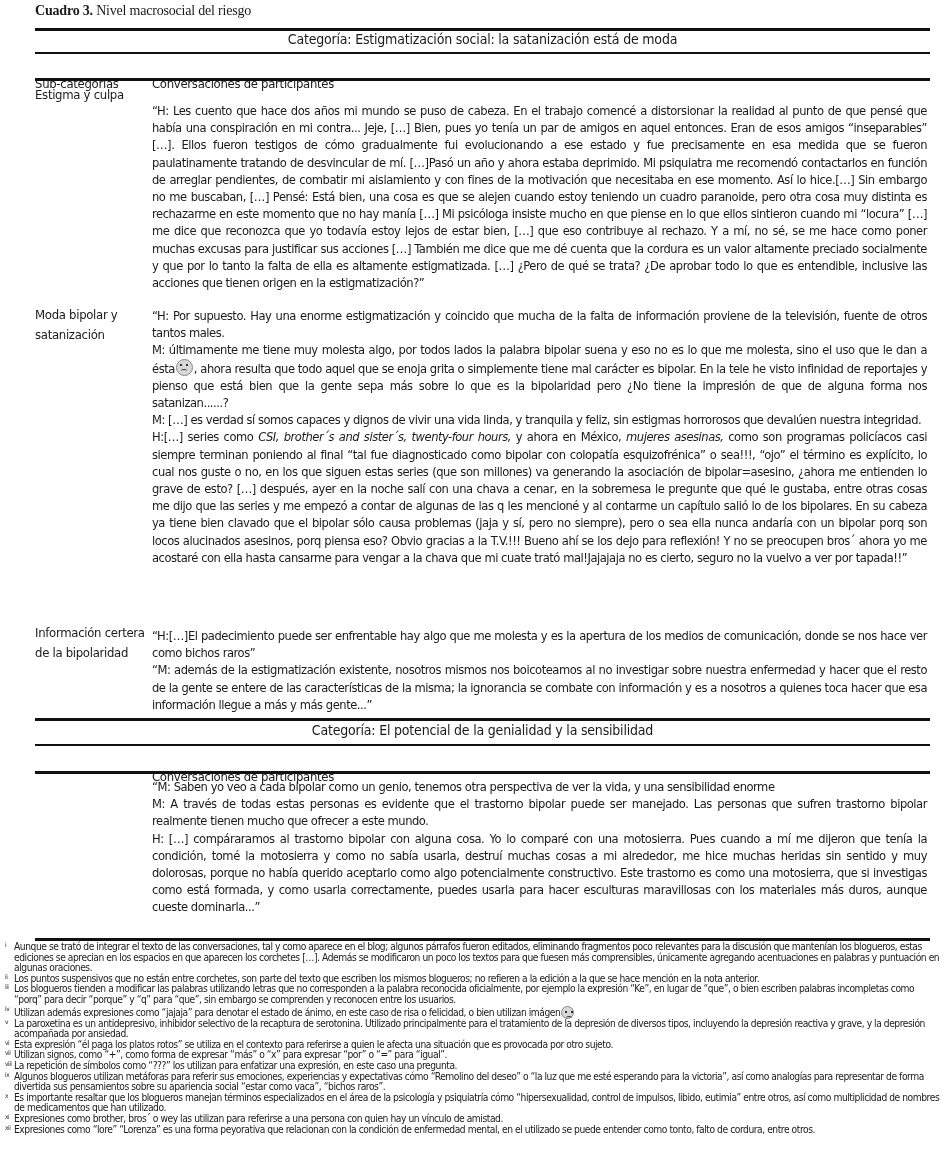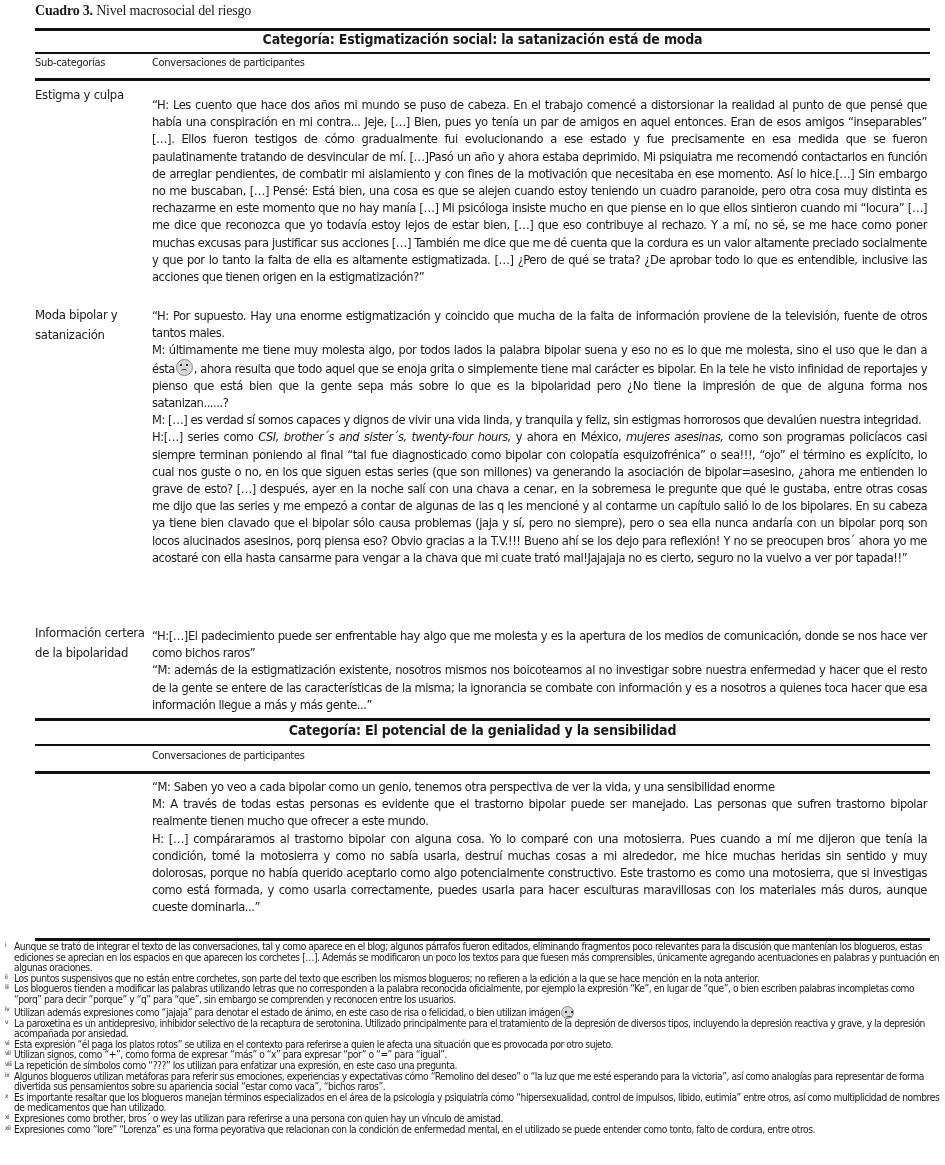--- a/index.html
+++ b/index.html
@@ -3,22 +3,22 @@
 <meta charset="utf-8">
 <style>
   html, body { margin: 0; padding: 0; background: #ffffff; }
   body { width: 945px; height: 1165px; position: relative; overflow: hidden;
          font-family: "DejaVu Sans Condensed", "Liberation Sans Narrow", "Liberation Sans", sans-serif; color: #1a1a1a; }
   .caption { position: absolute; left: 35px; top: 3px; font-size: 14px; letter-spacing: -0.2px; font-family: Liberation Serif, serif; }
   .caption b { font-weight: bold; }
   .rule { position: absolute; left: 35px; width: 895px; background: #111; }
   .thick { height: 3px; }
   .thin { height: 1.5px; }
-  .cat { position: absolute; left: 35px; width: 895px; text-align: center; font-weight: bold; font-size: 14px; letter-spacing: -0.2px; }
-  .hdr { position: absolute; font-size: 11px; letter-spacing: -0.3px; }
+  .cat { position: absolute; left: 35px; width: 895px; text-align: center; font-weight: normal; font-size: 14px; letter-spacing: -0.2px; }
+  .hdr { position: absolute; font-size: 13px; letter-spacing: -0.3px; margin-top: 20px; }
   .sub { position: absolute; left: 35px; width: 110px; font-size: 13px; line-height: 20px; letter-spacing: -0.3px; }
   .conv { position: absolute; left: 152px; width: 775px; font-size: 12.8px; line-height: 17.2px; letter-spacing: -0.45px; text-align: justify; }
   .conv p { margin: 0; }
   .conv i { font-style: italic; }
   .emoji { display: inline-block; width: 15px; height: 15px; border-radius: 50%; background: #d8d8d8; border: 1px solid #888;
            vertical-align: -3px; position: relative; margin: 0 1px; }
   .emoji::before { content: ""; position: absolute; left: 3px; top: 4px; width: 2px; height: 2px; background: #333; box-shadow: 6px 0 0 #333; }
   .emoji::after { content: ""; position: absolute; left: 4px; top: 9px; width: 6px; height: 3px; border-top: 1px solid #333; border-radius: 50% 50% 0 0; }
   .notes { position: absolute; left: 5px; top: 942px; width: 935px; font-size: 10.2px; line-height: 10.6px; letter-spacing: -0.45px; }
   .note { position: relative; padding-left: 9px; margin: 0; }
@@ -32,21 +32,21 @@
 </div>
 
 <div class="rule thick" style="top:28px"></div>
 <div class="cat" style="top:31px">Categoría: Estigmatización social: la satanización está de moda</div>
 <div class="rule thin" style="top:52px"></div>
 <div class="hdr" style="left:35px; top:56px">Sub-categorías</div>
 <div class="hdr" style="left:152px; top:56px">Conversaciones de participantes</div>
 <div class="rule thick" style="top:78px"></div>
 
 <div class="sub" style="top:85px">Estigma y culpa</div>
-<div class="conv" style="top:96px">
+<div class="conv" style="top:102px">
   <p>“H: Les cuento que hace dos años mi mundo se puso de cabeza. En el trabajo comencé a distorsionar la realidad al punto de que pensé que había una conspiración en mi contra... Jeje, […] Bien, pues yo tenía un par de amigos en aquel entonces. Eran de esos amigos “inseparables” […]. Ellos fueron testigos de cómo gradualmente fui evolucionando a ese estado y fue precisamente en esa medida que se fueron paulatinamente tratando de desvincular de mí. […]Pasó un año y ahora estaba deprimido. Mi psiquiatra me recomendó contactarlos en función de arreglar pendientes, de combatir mi aislamiento y con fines de la motivación que necesitaba en ese momento. Así lo hice.[…] Sin embargo no me buscaban, […] Pensé: Está bien, una cosa es que se alejen cuando estoy teniendo un cuadro paranoide, pero otra cosa muy distinta es rechazarme en este momento que no hay manía […] Mi psicóloga insiste mucho en que piense en lo que ellos sintieron cuando mi “locura” […] me dice que reconozca que yo todavía estoy lejos de estar bien, […] que eso contribuye al rechazo. Y a mí, no sé, se me hace como poner muchas excusas para justificar sus acciones […] También me dice que me dé cuenta que la cordura es un valor altamente preciado socialmente y que por lo tanto la falta de ella es altamente estigmatizada. […] ¿Pero de qué se trata? ¿De aprobar todo lo que es entendible, inclusive las acciones que tienen origen en la estigmatización?”</p>
 </div>
 
 <div class="sub" style="top:305px">Moda bipolar y satanización</div>
 <div class="conv" style="top:307px">
   <p>“H: Por supuesto. Hay una enorme estigmatización y coincido que mucha de la falta de información proviene de la televisión, fuente de otros tantos males.</p>
   <p><span>M: últimamente me tiene muy molesta algo, por todos lados la palabra bipolar suena y eso no es lo que me molesta, sino el uso que le dan a ésta</span><span class="emoji"></span><span>, ahora resulta que todo aquel que se enoja grita o simplemente tiene mal carácter es bipolar. En la tele he visto infinidad de reportajes y pienso que está bien que la gente sepa más sobre lo que es la bipolaridad pero ¿No tiene la impresión de que de alguna forma nos satanizan......?</span></p>
   <p>M: […] es verdad sí somos capaces y dignos de vivir una vida linda, y tranquila y feliz, sin estigmas horrorosos que devalúen nuestra integridad.</p>
   <p><span>H:[…] series como </span><i>CSI, brother´s and sister´s, twenty-four hours,</i><span> y ahora en México, </span><i>mujeres asesinas,</i><span> como son programas policíacos casi siempre terminan poniendo al final “tal fue diagnosticado como bipolar con colopatía esquizofrénica” o sea!!!, “ojo” el término es explícito, lo cual nos guste o no, en los que siguen estas series (que son millones) va generando la asociación de bipolar=asesino, ¿ahora me entienden lo grave de esto? […] después, ayer en la noche salí con una chava a cenar, en la sobremesa le pregunte que qué le gustaba, entre otras cosas me dijo que las series y me empezó a contar de algunas de las q les mencioné y al contarme un capítulo salió lo de los bipolares. En su cabeza ya tiene bien clavado que el bipolar sólo causa problemas (jaja y sí, pero no siempre), pero o sea ella nunca andaría con un bipolar porq son locos alucinados asesinos, porq piensa eso? Obvio gracias a la T.V.!!! Bueno ahí se los dejo para reflexión! Y no se preocupen bros´ ahora yo me acostaré con ella hasta cansarme para vengar a la chava que mi cuate trató mal!Jajajaja no es cierto, seguro no la vuelvo a ver por tapada!!”</span></p>
 </div>

